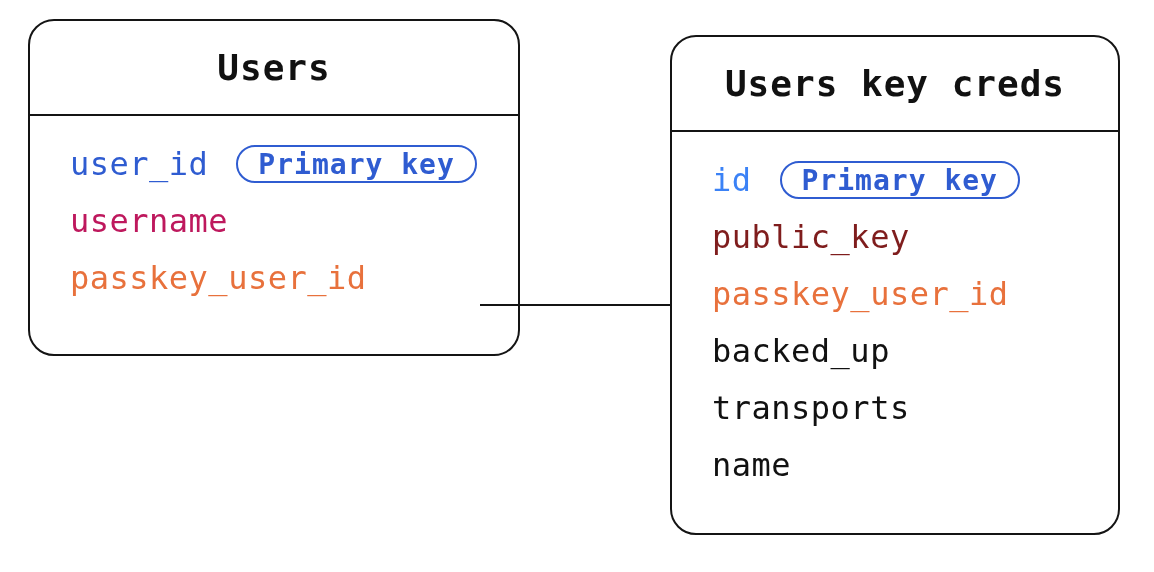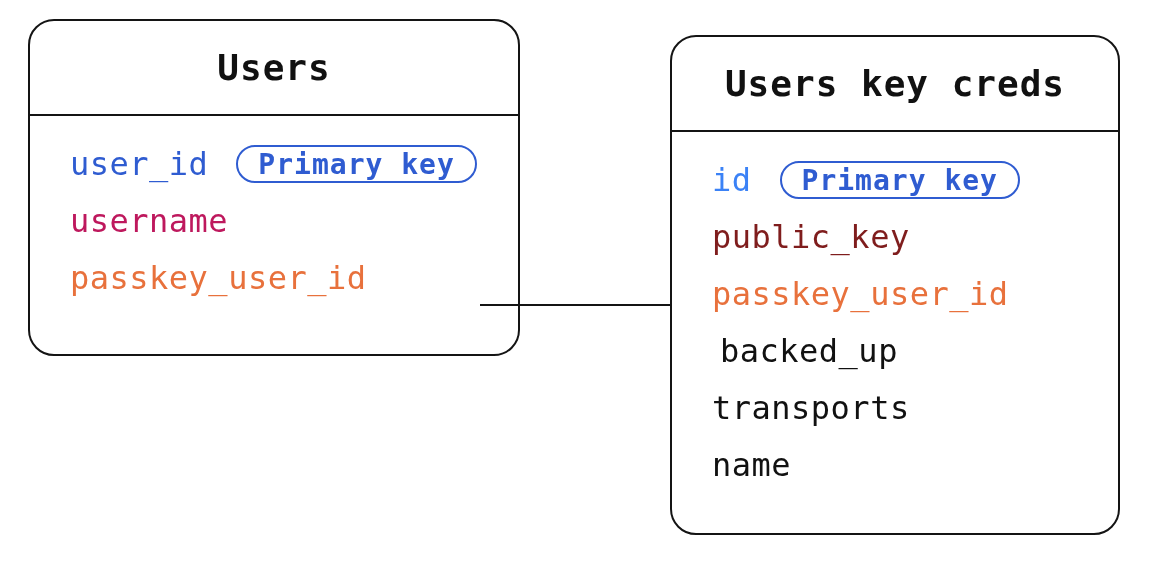--- a/index.html
+++ b/index.html
@@ -118,21 +118,21 @@
       <span class="field-name" style="color: #3b82f6;">id</span>
       <span class="pk-badge">Primary key</span>
     </div>
     <div class="field-row">
       <span class="field-name" style="color: #7f1d1d;">public_key</span>
     </div>
     <div class="field-row">
       <span class="field-name" style="color: rgb(232, 113, 60);">passkey_user_id</span>
     </div>
     <div class="field-row">
-      <span class="field-name" style="color: rgb(17, 17, 17); margin-left: 8px;">backed_up</span>
+      <span class="field-name" style="color: rgb(17, 17, 17);">backed_up</span>
     </div>
     <div class="field-row">
       <span class="field-name" style="color: rgb(17, 17, 17);">transports</span>
     </div>
     <div class="field-row">
       <span class="field-name" style="color: rgb(17, 17, 17);">name</span>
     </div>
   </div>
 </div>
 

